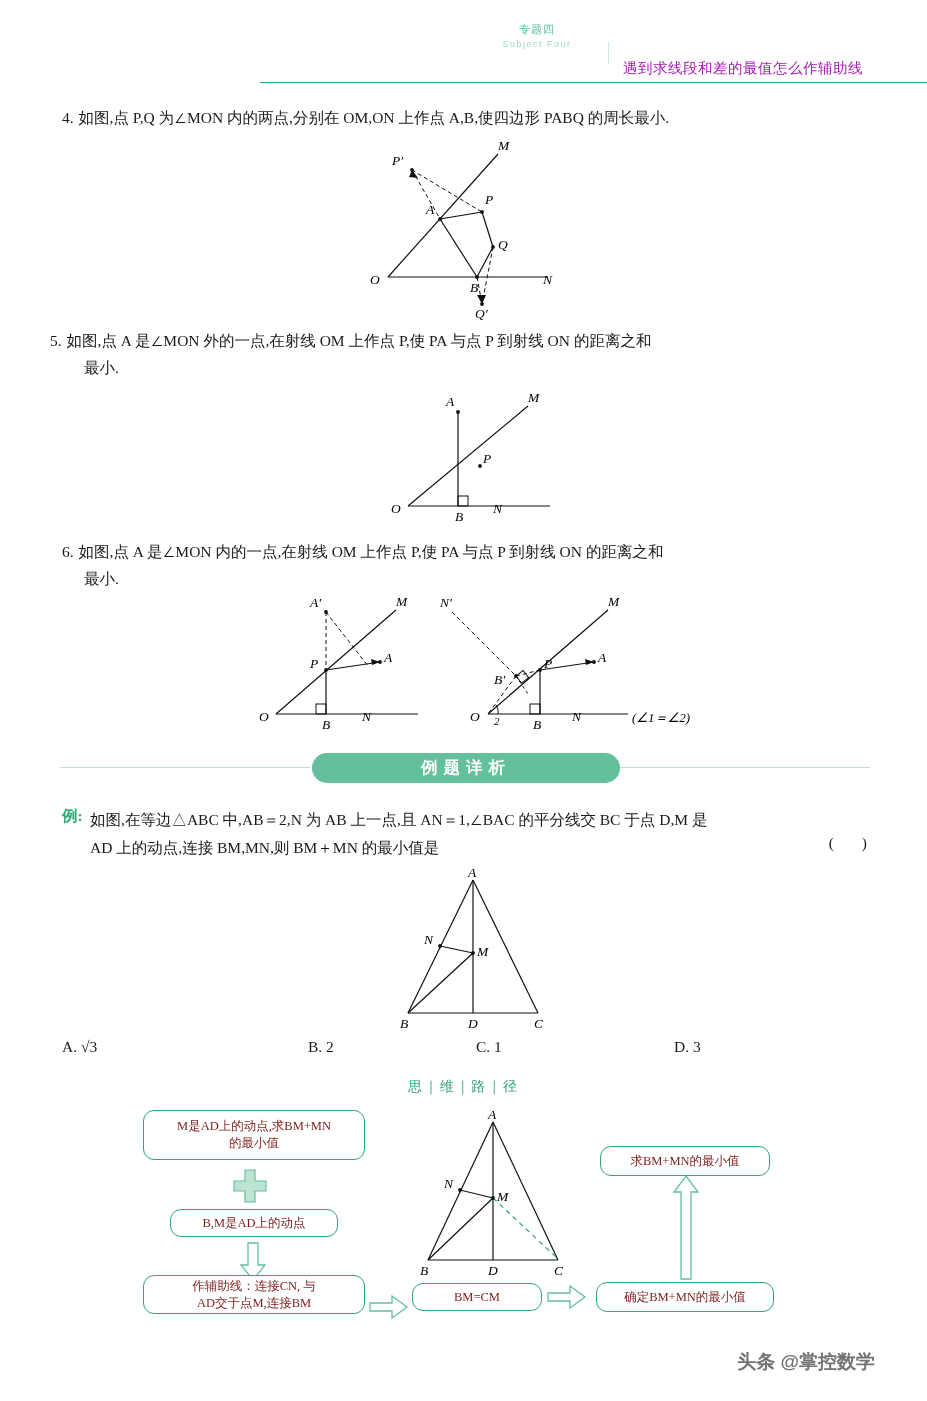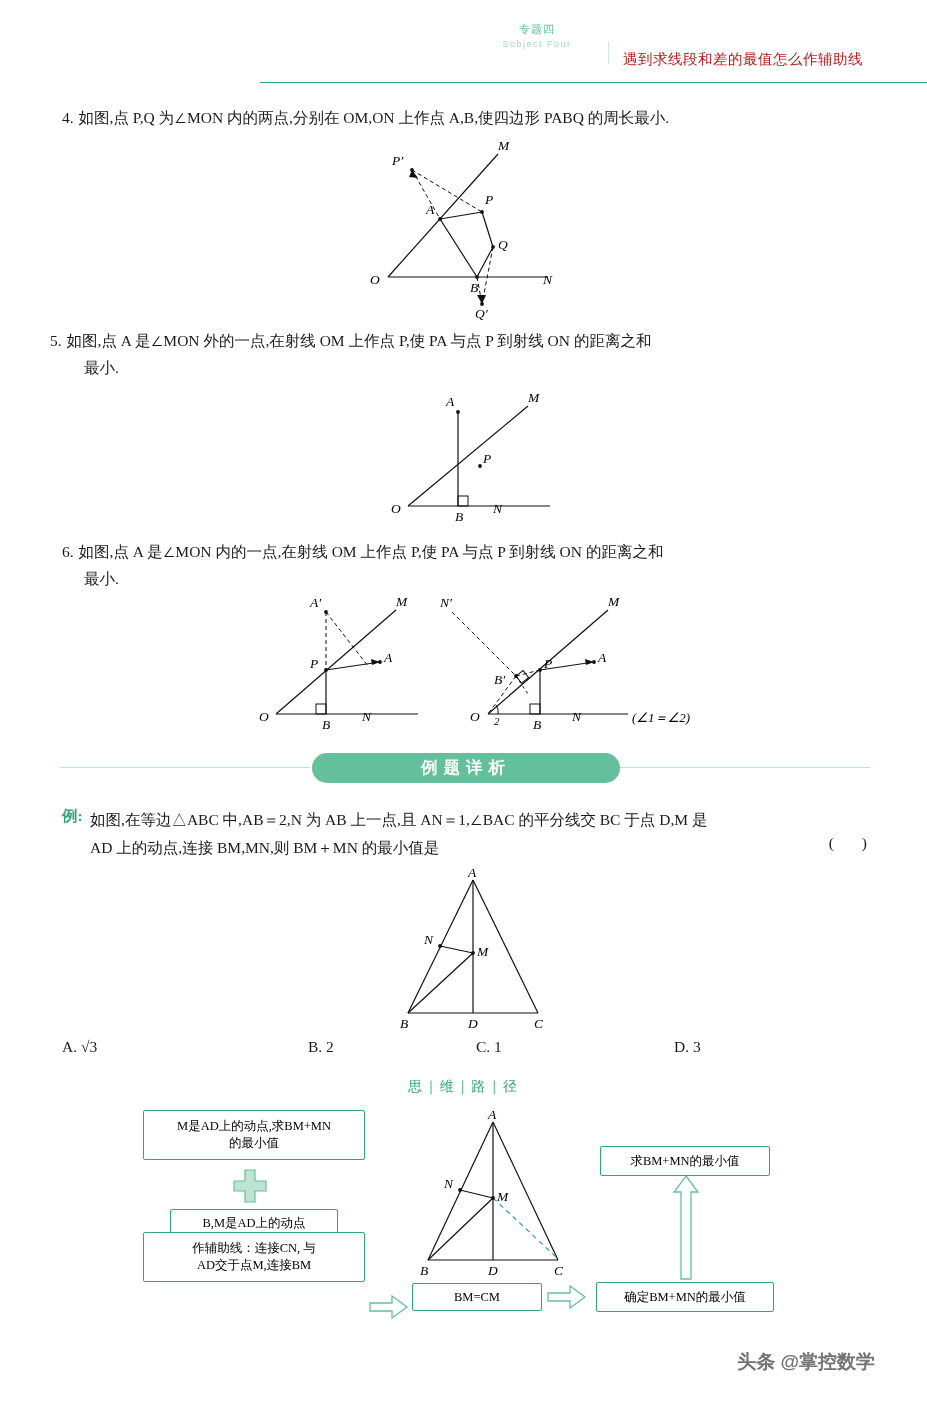--- a/index.html
+++ b/index.html
@@ -6,21 +6,21 @@
   body{
     width:927px;height:1401px;background:#ffffff;
     font-family:"Liberation Serif", serif;
     color:#1a1a1a;position:relative;overflow:hidden;
   }
   .page{position:relative;width:927px;height:1401px;}
 
   
   .header{position:absolute;left:0;top:0;width:927px;height:82px;}
   .hdr-rule{position:absolute;left:260px;top:82px;width:667px;height:1px;background:#2fa874;}
-  .hdr-title{position:absolute;right:64px;top:50px;font-size:14.5px;color:#b91c1c;letter-spacing:.5px;
+  .hdr-title{position:absolute;right:64px;top:59px;font-size:14.5px;color:#a21caf;letter-spacing:.5px;
     font-family:"Liberation Sans", sans-serif;}
   .hdr-tag{position:absolute;right:330px;top:22px;text-align:center;width:120px;}
   .hdr-tag .cn{font-size:11px;color:#63c09b;letter-spacing:1px;font-family:"Liberation Sans", sans-serif;}
   .hdr-tag .en{font-size:9px;color:#9fd8c2;letter-spacing:1.5px;font-family:"Liberation Sans", sans-serif;margin-top:2px;}
   .hdr-sep{position:absolute;right:318px;top:42px;width:1px;height:22px;background:#cfe9dd;}
 
   
   .q{position:absolute;font-size:15.5px;line-height:27px;}
   .q .idx{margin-right:1px;}
 
@@ -42,22 +42,22 @@
   .ex-body{position:absolute;left:90px;top:806px;width:790px;font-size:15.5px;line-height:28px;}
   .ex-paren{position:absolute;right:48px;top:834px;font-size:15.5px;letter-spacing:12px;}
 
   .choices{position:absolute;left:62px;top:1038px;width:810px;font-size:15.5px;}
   .choices div{position:absolute;}
 
   .siwei{position:absolute;left:0;top:1078px;width:927px;text-align:center;
     font-size:14px;color:#2fa874;letter-spacing:2px;font-family:"Liberation Sans", sans-serif;}
 
   
-  .fbox{position:absolute;border:1.4px solid #2fa874;border-radius:2px;
-    font-size:12.5px;line-height:17px;color:#000000;text-align:center;
+  .fbox{position:absolute;border:1.4px solid #2fa874;border-radius:11px;
+    font-size:12.5px;line-height:17px;color:#7f1d1d;text-align:center;
     display:flex;align-items:center;justify-content:center;padding:4px 6px;
     box-sizing:border-box;background:#fff;font-family:"Liberation Serif", serif;}
   .arrow{position:absolute;}
 
   
   .wm{position:absolute;right:52px;bottom:26px;font-size:19px;color:#737373;
     font-family:"Liberation Sans", sans-serif;font-weight:bold;}
 </style>
 </head>
 <body>
@@ -299,21 +299,21 @@
   <div class="fbox" style="left:170px;top:1209px;width:168px;height:28px;">
     <span>B,M是AD上的动点</span>
   </div>
 
   <div class="arrow" style="left:240px;top:1243px;">
     <svg width="26" height="38" viewBox="0 0 26 38">
       <polygon points="8,0 18,0 18,22 25,22 13,37 1,22 8,22" fill="#ffffff" stroke="#63c09b" stroke-width="1.3"></polygon>
     </svg>
   </div>
 
-  <div class="fbox" style="left:143px;top:1232px;width:222px;height:50px;">
+  <div class="fbox" style="left:143px;top:1275px;width:222px;height:39px;">
     <div>
       <div>作辅助线：连接CN, 与</div>
       <div>AD交于点M,连接BM</div>
     </div>
   </div>
 
   <div class="arrow" style="left:370px;top:1295px;">
     <svg width="38" height="24" viewBox="0 0 38 24">
       <polygon points="0,8 22,8 22,1 37,12 22,23 22,16 0,16" fill="#ffffff" stroke="#63c09b" stroke-width="1.3"></polygon>
     </svg>

